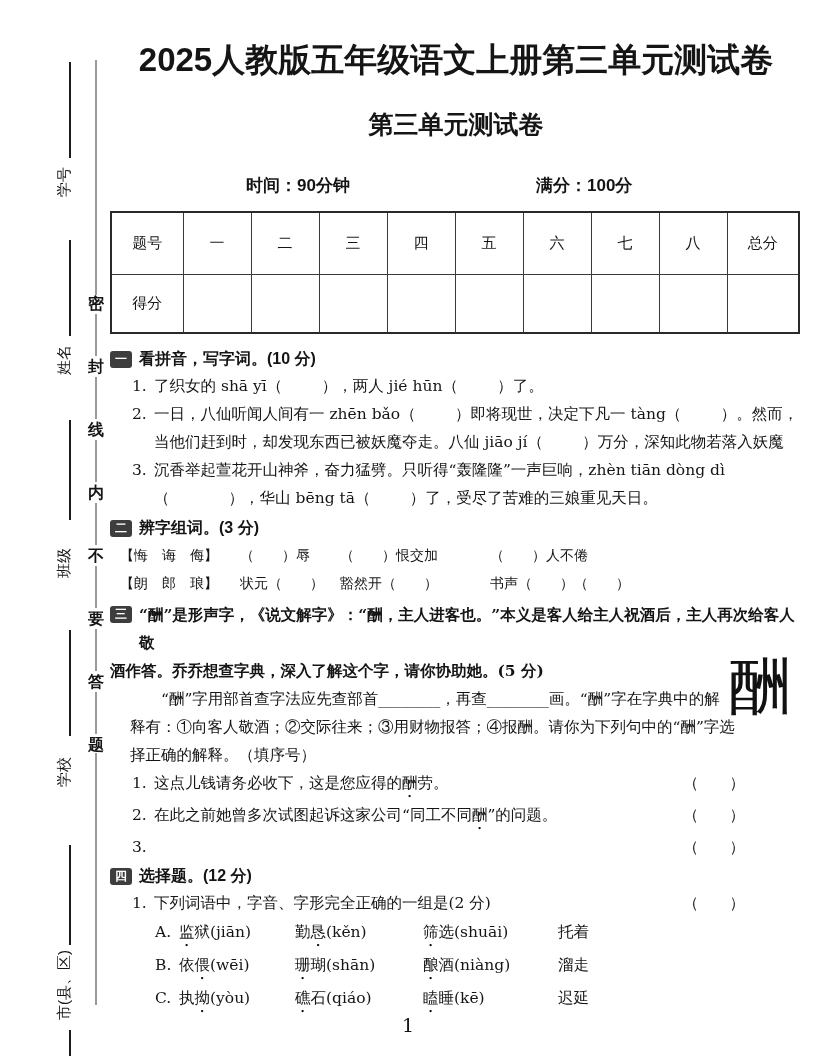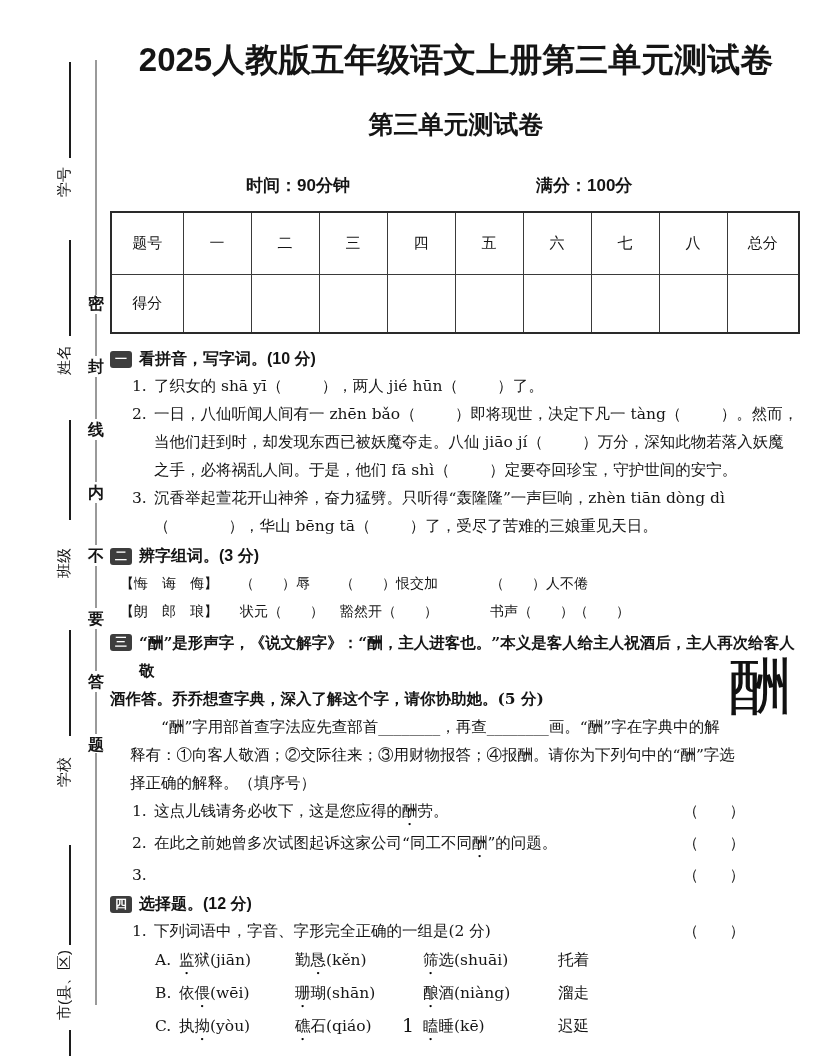--- a/index.html
+++ b/index.html
@@ -162,21 +162,20 @@
           <span class="inum">1.</span>
           <div class="ilines">
             <div class="t">了织女的 shā yī（        ），两人 jié hūn（        ）了。</div>
           </div>
         </div>
         <div class="item">
           <span class="inum">2.</span>
           <div class="ilines">
             <div class="t">一日，八仙听闻人间有一 zhēn bǎo（        ）即将现世，决定下凡一 tàng（        ）。然而，</div>
             <div class="t">当他们赶到时，却发现东西已被妖魔夺走。八仙 jiāo jí（        ）万分，深知此物若落入妖魔</div>
-            <div class="t">之手，必将祸乱人间。于是，他们 fā shì（        ）定要夺回珍宝，守护世间的安宁。</div>
           </div>
         </div>
         <div class="item">
           <span class="inum">3.</span>
           <div class="ilines">
             <div class="t">沉香举起萱花开山神斧，奋力猛劈。只听得“轰隆隆”一声巨响，zhèn tiān dòng dì</div>
             <div class="t">（            ），华山 bēng tā（        ）了，受尽了苦难的三娘重见天日。</div>
           </div>
         </div>
       </div>

